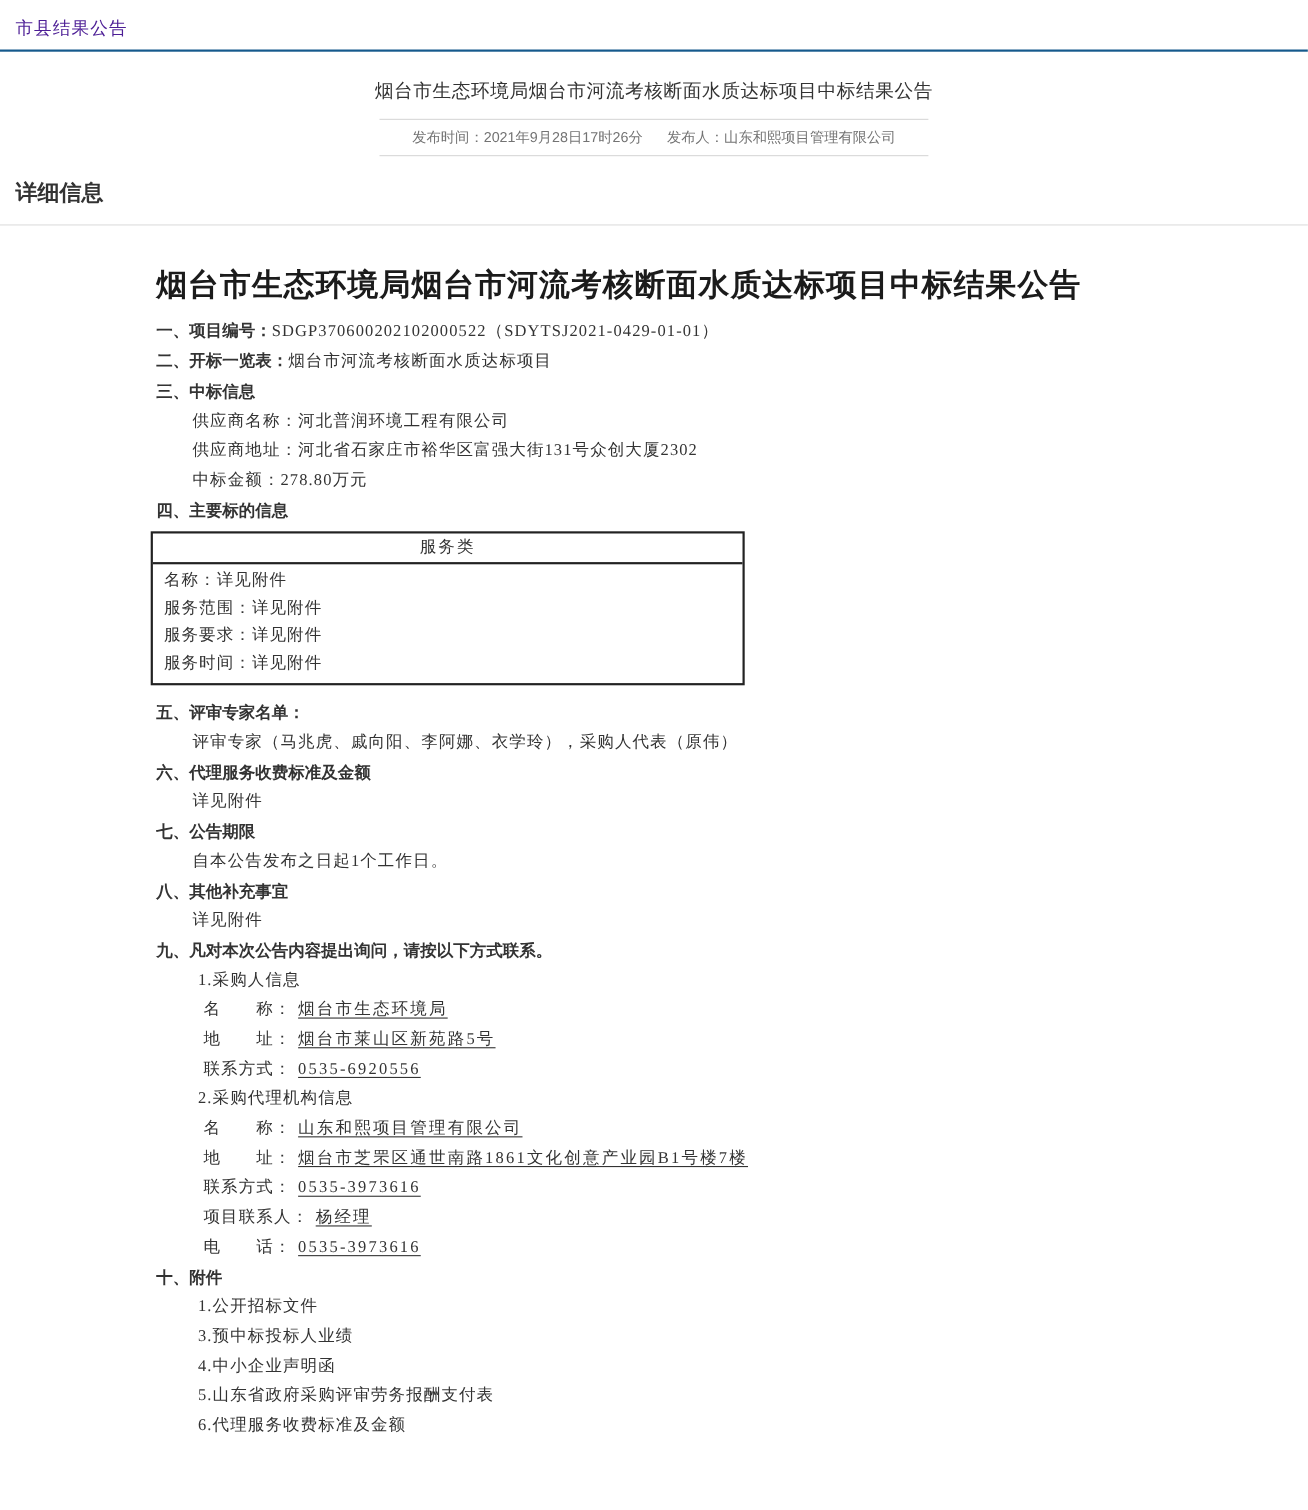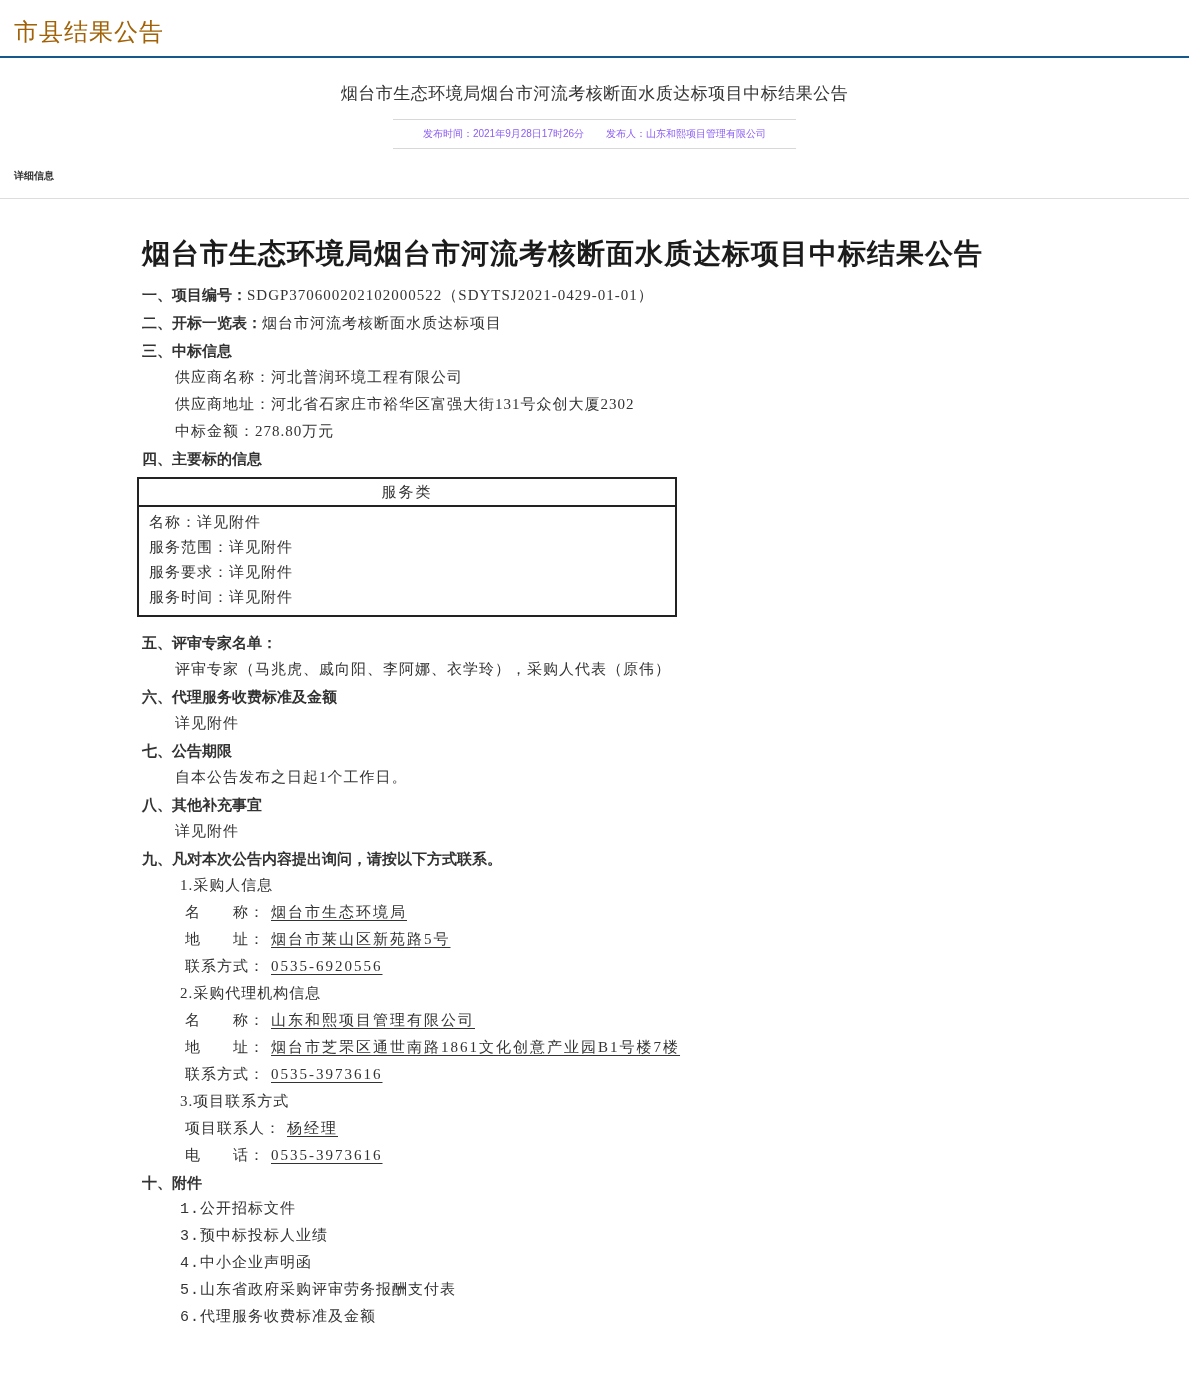--- a/index.html
+++ b/index.html
@@ -3,47 +3,47 @@
 <meta charset="utf-8">
 <style>
   html,body{margin:0;padding:0;}
   body{
     width:1189px;min-height:1373px;background:#ffffff;color:#333;
     font-family:"Liberation Sans",sans-serif;
     -webkit-font-smoothing:antialiased;
   }
   
   .topbar{padding:16px 0 8px 14px;border-bottom:2px solid #15598c;}
-  .topbar .bar-title{font-size:24px;color:#a16207;letter-spacing:1px;}
+  .topbar .bar-title{font-size:16px;color:#4c1d95;letter-spacing:1px;}
 
   
   .doc-title{text-align:center;margin-top:24px;font-size:17px;color:#333;letter-spacing:0.5px;}
   .pub-bar{
     width:fit-content;margin:14px auto 0 auto;
     border-top:1px solid #d8d8d8;border-bottom:1px solid #d8d8d8;
-    padding:7px 30px;font-size:10px;color:#8b5cf6;
+    padding:7px 30px;font-size:13px;color:#737373;
   }
   .pub-gap{display:inline-block;width:22px;}
-  .detail-label{margin:20px 0 0 14px;font-size:10px;font-weight:bold;color:#333;}
+  .detail-label{margin:20px 0 0 14px;font-size:20px;font-weight:bold;color:#333;}
   .hr{height:1px;background:#dddddd;margin-top:15px;}
 
   
   .article{margin:38px 0 20px 142px;width:905px;font-size:15px;line-height:27px;color:#333;}
   .article-title{
     font-family:"Liberation Serif",serif;
     font-size:28px;line-height:34px;font-weight:bold;color:#1b1b1b;
     margin:0 0 10px 0;letter-spacing:1px;
   }
   .sec{margin:0;font-weight:bold;}
   .sec .val{font-weight:normal;font-family:"Liberation Serif",serif;letter-spacing:1px;}
   .ln{margin:0 0 0 33px;font-family:"Liberation Serif",serif;letter-spacing:1px;}
   .sub{margin:0 0 0 38px;font-family:Liberation Serif, serif;letter-spacing:1px;}
   .crow{margin:0 0 0 43px;font-family:"Liberation Serif",serif;letter-spacing:1px;}
   .crow .rval{text-decoration:underline;text-underline-offset:3px;margin-left:6px;letter-spacing:2px;}
-  .att{margin:0 0 0 38px;font-family:Liberation Mono, monospace;letter-spacing:1px;cursor:pointer;}
+  .att{margin:0 0 0 38px;font-family:Liberation Serif, serif;letter-spacing:1px;cursor:pointer;}
 
   
   .btable{
     width:536px;border:2px solid #222;margin:5px 0 12px -5px;
     font-family:"Liberation Serif",serif;
   }
   .btable .thead{text-align:center;border-bottom:2px solid #222;line-height:26px;letter-spacing:2px;}
   .btable .tbody{padding:3px 0 5px 10px;}
   .btable .tbody p{margin:0;line-height:25px;letter-spacing:1px;}
 </style>
@@ -105,21 +105,20 @@
     <p class="sub">1.采购人信息</p>
     <p class="crow"><span>名　　称：</span><span class="rval">烟台市生态环境局</span></p>
     <p class="crow"><span>地　　址：</span><span class="rval">烟台市莱山区新苑路5号</span></p>
     <p class="crow"><span>联系方式：</span><span class="rval">0535-6920556</span></p>
 
     <p class="sub">2.采购代理机构信息</p>
     <p class="crow"><span>名　　称：</span><span class="rval">山东和熙项目管理有限公司</span></p>
     <p class="crow"><span>地　　址：</span><span class="rval">烟台市芝罘区通世南路1861文化创意产业园B1号楼7楼</span></p>
     <p class="crow"><span>联系方式：</span><span class="rval">0535-3973616</span></p>
 
-    <p class="sub">3.项目联系方式</p>
     <p class="crow"><span>项目联系人：</span><span class="rval">杨经理</span></p>
     <p class="crow"><span>电　　话：</span><span class="rval">0535-3973616</span></p>
 
     <p class="sec">十、附件</p>
     <p class="att">1.公开招标文件</p>
     <p class="att">3.预中标投标人业绩</p>
     <p class="att">4.中小企业声明函</p>
     <p class="att">5.山东省政府采购评审劳务报酬支付表</p>
     <p class="att">6.代理服务收费标准及金额</p>
 

